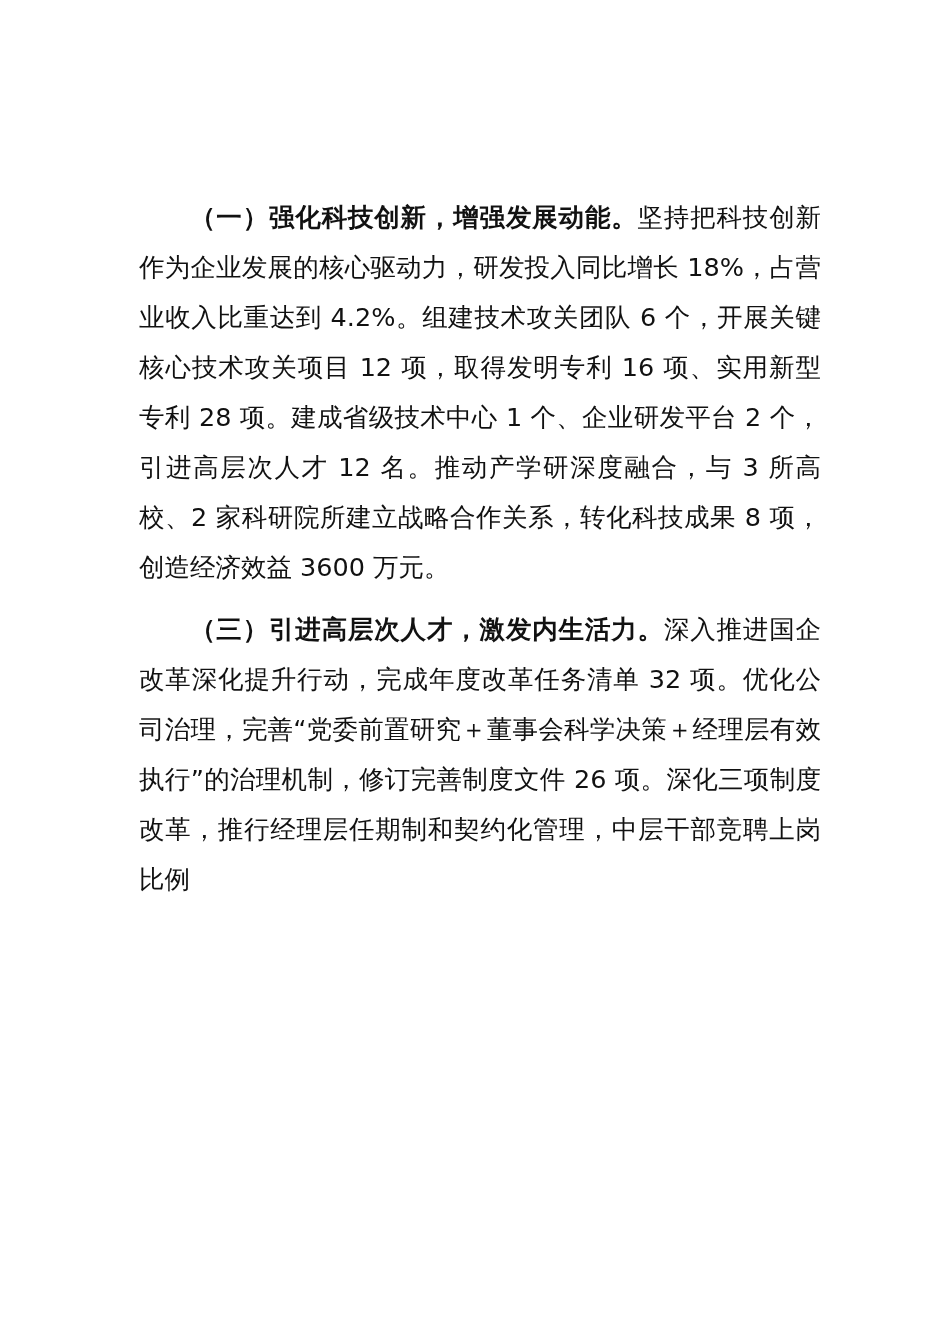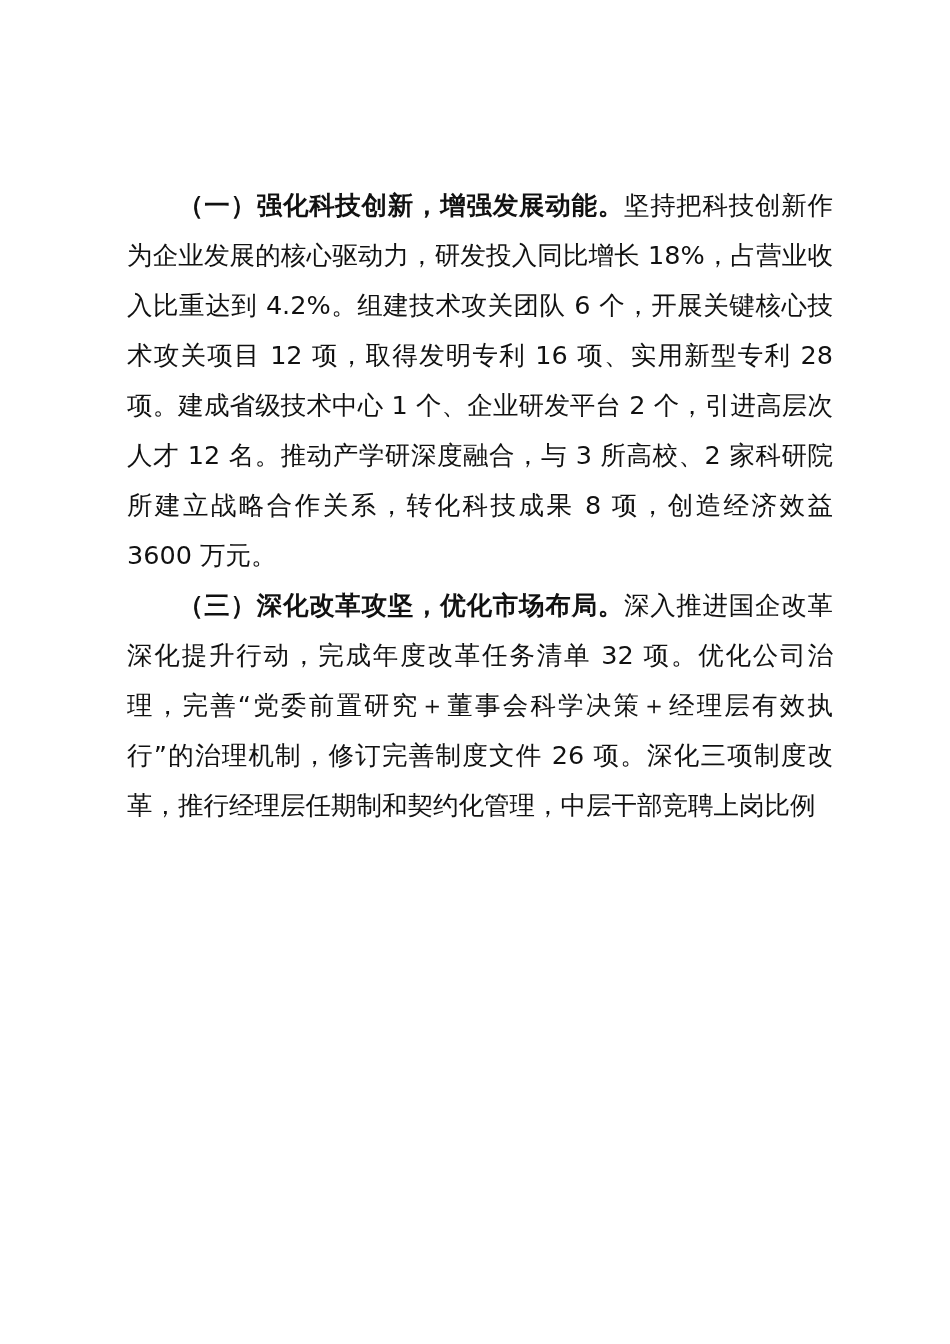--- a/index.html
+++ b/index.html
@@ -9,22 +9,22 @@
     left: 127px;
     top: 180px;
     width: 706px;
     font-family: "DejaVu Sans", sans-serif;
     font-size: 25.5px;
     line-height: 50px;
     color: #111111;
     text-align: justify;
     text-justify: inter-character;
   }
-  .para { margin: 0; text-indent: 2em; }
+  .para { margin: 12px; text-indent: 2em; }
   .heading { font-weight: bold; }
 </style>
 </head>
 <body>
 
 <div class="page">
   <p class="para"><span class="heading">（一）强化科技创新，增强发展动能。</span><span>坚持把科技创新作为企业发展的核心驱动力，研发投入同比增长 18%，占营业收入比重达到 4.2%。组建技术攻关团队 6 个，开展关键核心技术攻关项目 12 项，取得发明专利 16 项、实用新型专利 28 项。建成省级技术中心 1 个、企业研发平台 2 个，引进高层次人才 12 名。推动产学研深度融合，与 3 所高校、2 家科研院所建立战略合作关系，转化科技成果 8 项，创造经济效益 3600 万元。</span></p>
-  <p class="para"><span class="heading">（三）深化改革攻坚，优化市场布局。</span><span>深入推进国企改革深化提升行动，完成年度改革任务清单 32 项。优化公司治理，完善“党委前置研究＋董事会科学决策＋经理层有效执行”的治理机制，修订完善制度文件 26 项。深化三项制度改革，推行经理层任期制和契约化管理，中层干部竞聘上岗比例</span></p>
+  <p class="para"><span class="heading">（三）引进高层次人才，激发内生活力。</span><span>深入推进国企改革深化提升行动，完成年度改革任务清单 32 项。优化公司治理，完善“党委前置研究＋董事会科学决策＋经理层有效执行”的治理机制，修订完善制度文件 26 项。深化三项制度改革，推行经理层任期制和契约化管理，中层干部竞聘上岗比例</span></p>
 </div>
 
 </body></html>

